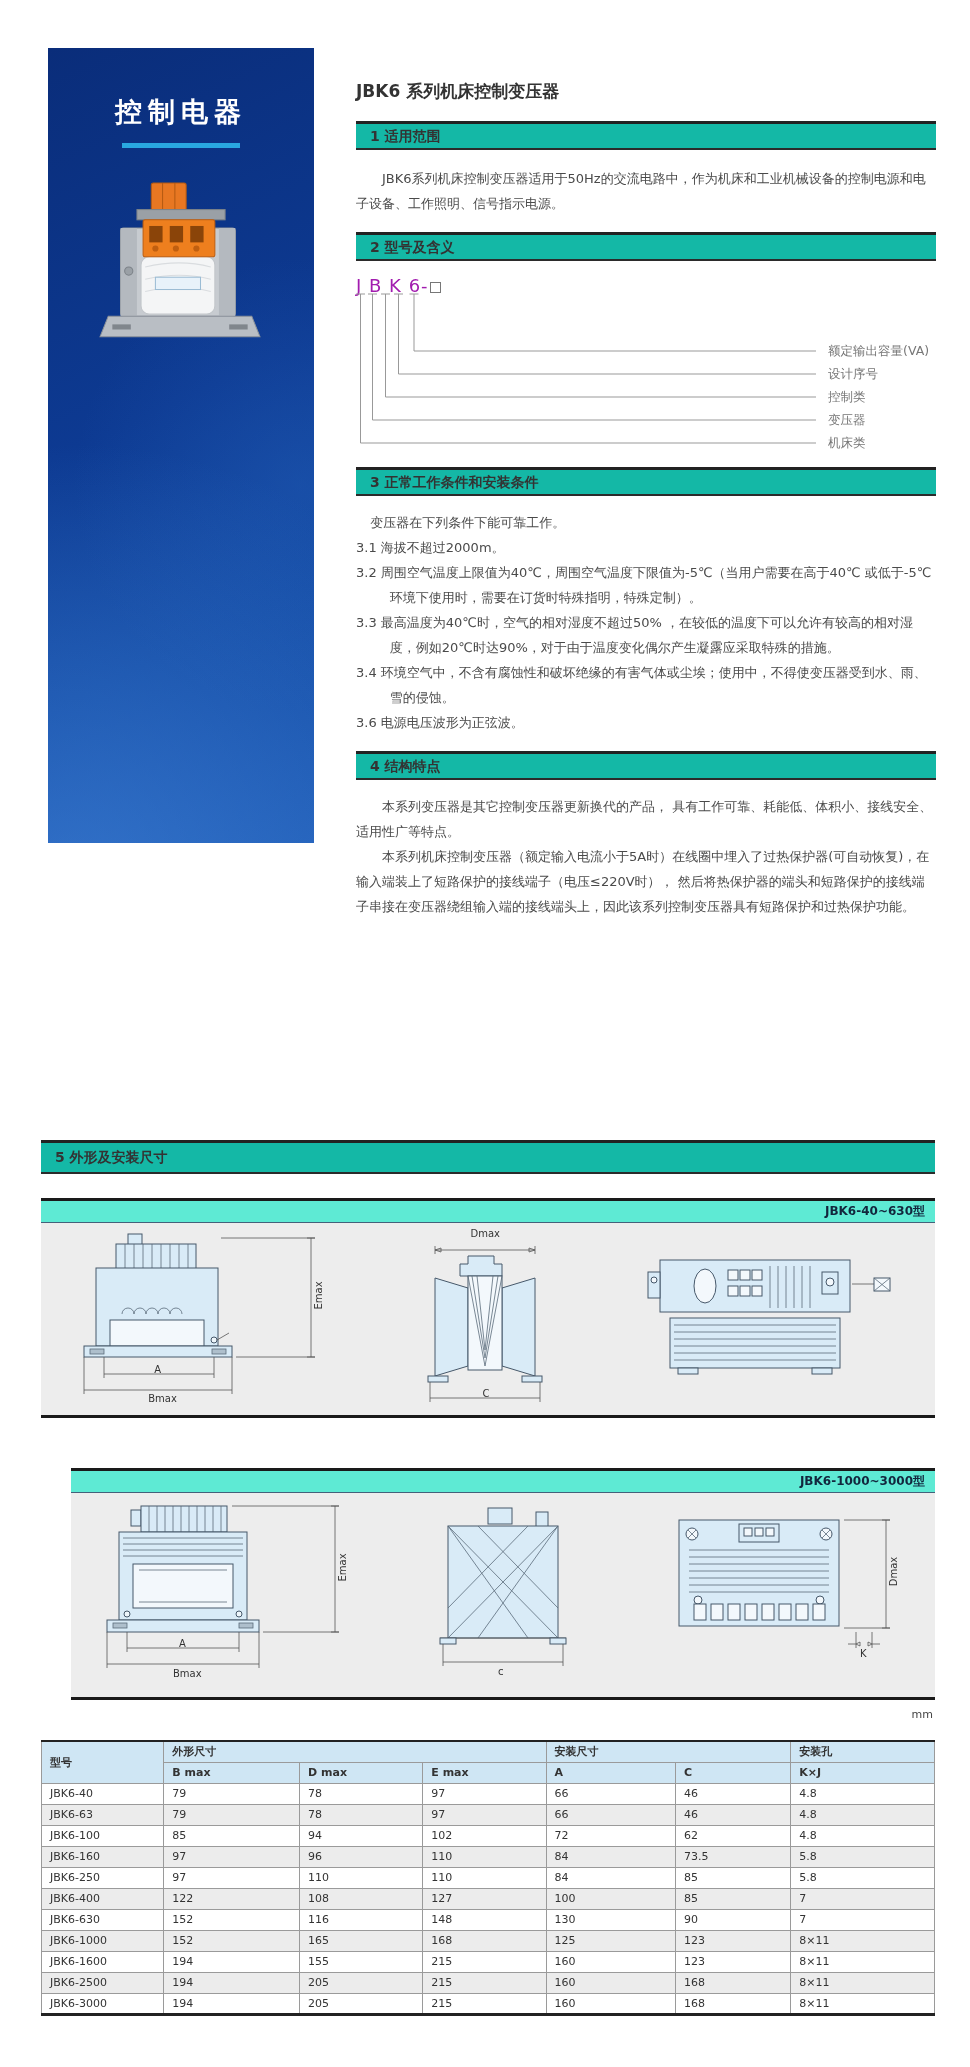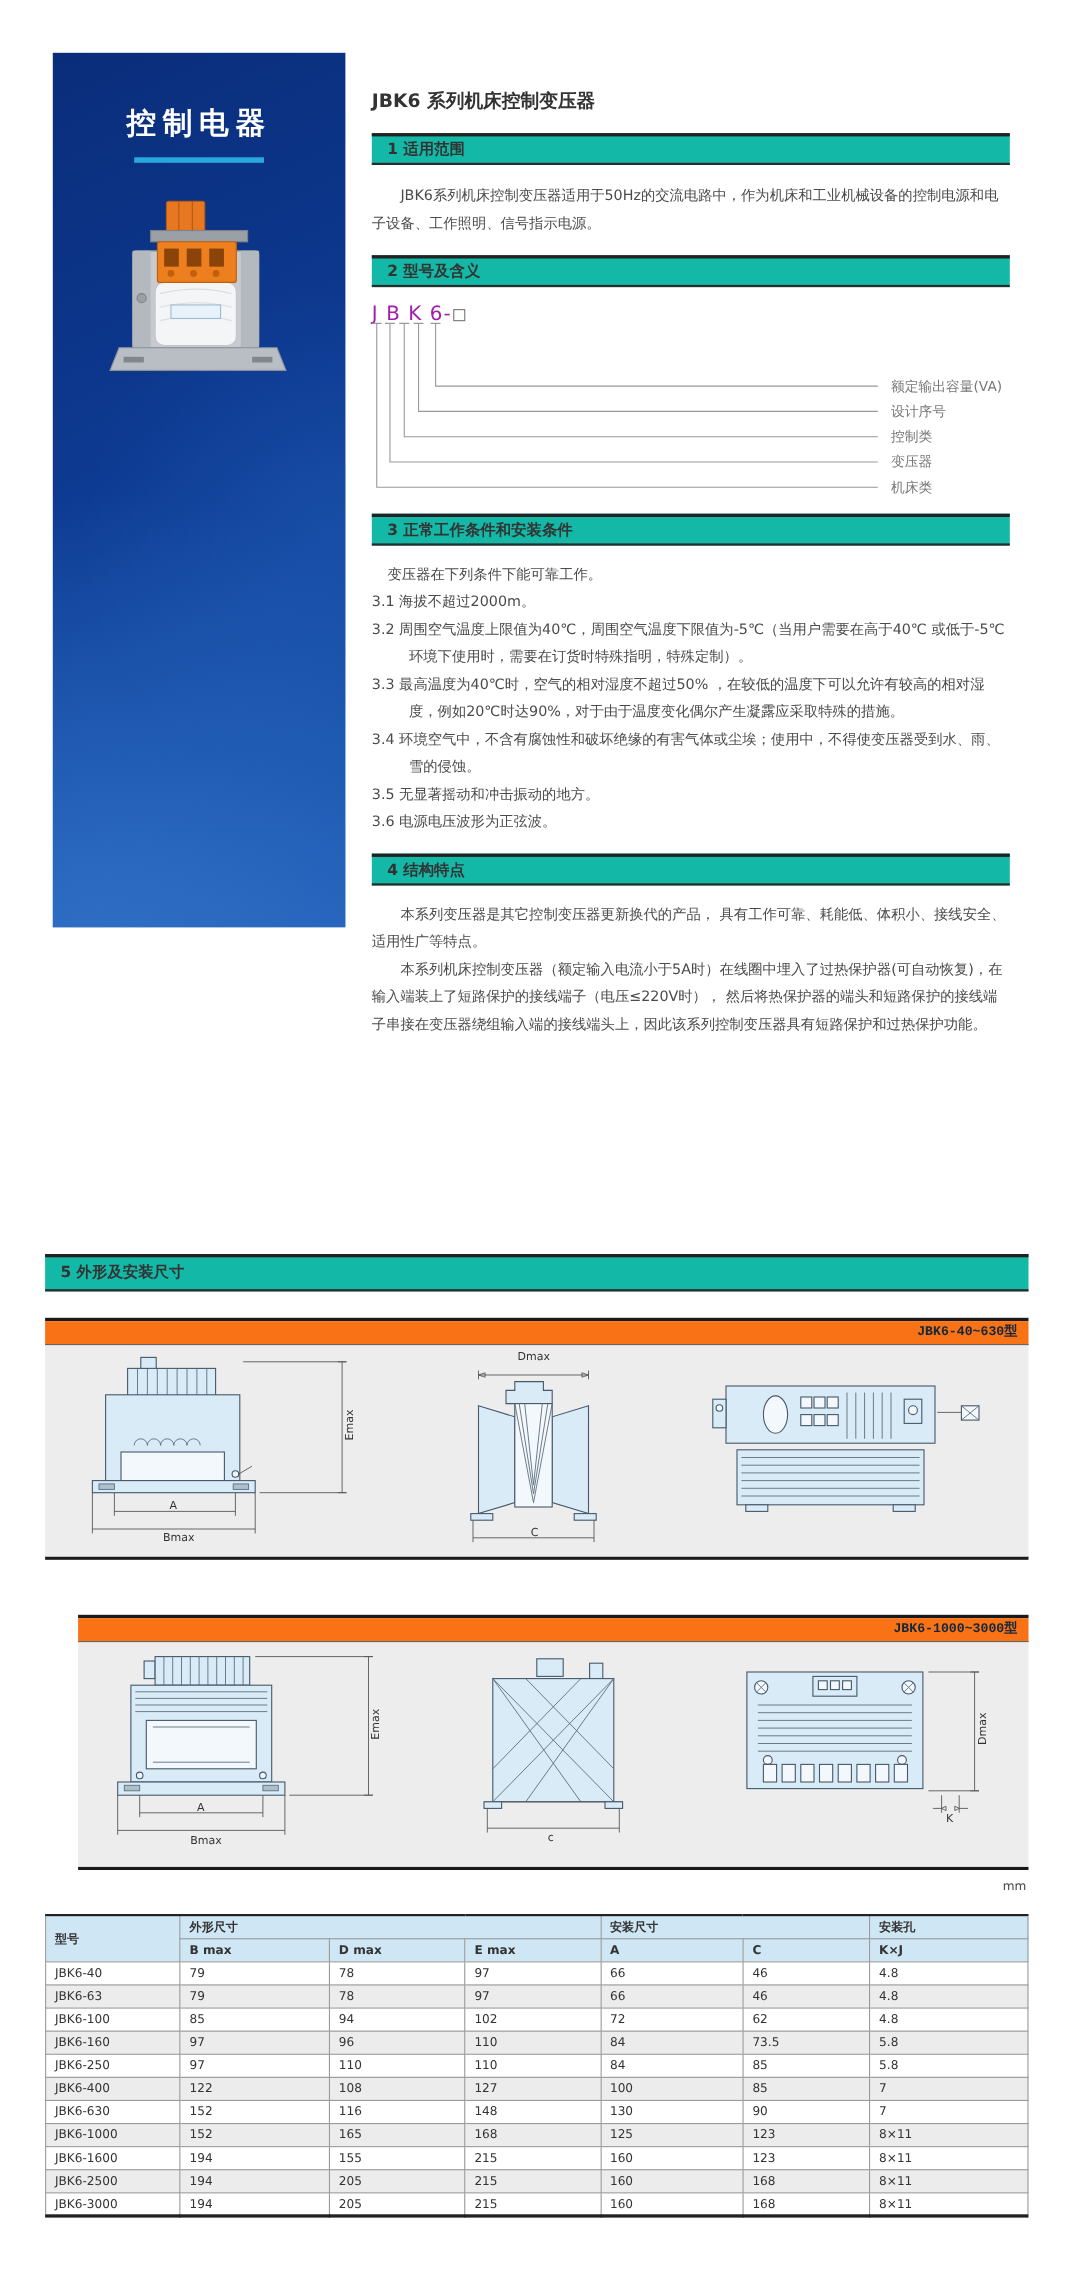--- a/index.html
+++ b/index.html
@@ -13,21 +13,21 @@
     background:
       radial-gradient(circle at 12% 108%, rgba(72,140,225,.55), rgba(72,140,225,0) 52%),
       radial-gradient(circle at 95% 55%, rgba(40,100,190,.35), rgba(40,100,190,0) 45%),
       linear-gradient(155deg,#0a2d7a 0%, #0d3a92 45%, #1249a2 72%, #1c58b2 100%);
   }
   .sidebar-title { margin-top:46px; text-align:center; color:#fff; font-size:27px; font-weight:bold; letter-spacing:6px; }
   .sidebar-underline { width:118px; height:5px; background:#29a8e0; margin:13px auto 0; }
   .product-photo { position:absolute; left:50px; top:132px; width:164px; height:176px; }
 
   
-  .col { position:absolute; left:338px; top:80px; width:580px; color:#4a4a4a; font-size:13px; }
+  .col { position:absolute; left:356px; top:80px; width:580px; color:#4a4a4a; font-size:13px; }
   .page-title { font-size:17px; font-weight:bold; color:#333; margin-bottom:18px; }
 
   .sec-bar {
     background:#14b8a6; border-top:3px solid #222; border-bottom:2px solid #2b2b2b;
     height:29px; line-height:24px; font-size:14px; font-weight:bold; color:#333; padding-left:14px;
   }
   .mt { margin-top:16px; }
   .p-indent { text-indent:2em; line-height:25px; }
   .s3-intro { margin-top:14px; padding-left:1.1em; line-height:25px; }
   .s3-item { line-height:25px; padding-left:2.6em; text-indent:-2.6em; }
@@ -42,22 +42,22 @@
   .model-label { position:absolute; left:472px; font-size:12.5px; color:#777; white-space:nowrap; }
 
   
   .section5 { position:absolute; left:41px; top:1140px; width:894px; color:#4a4a4a; font-size:13px; }
   .sec-bar.big { height:34px; line-height:28px; }
 
   .panel { border-top:3px solid #1a1a1a; border-bottom:3px solid #1a1a1a; }
   .panel1 { margin-top:24px; }
   .panel2 { margin-top:50px;margin-left:30px; }
   .panel-header {
-    background:#f97316; border-bottom:1px solid #44617a; height:22px; line-height:21px;
-    text-align:right; padding-right:10px; font-size:12px; font-weight:bold; color:#12263d;font-family:Liberation Mono, monospace;
+    background:#5eead4; border-bottom:1px solid #44617a; height:22px; line-height:21px;
+    text-align:right; padding-right:10px; font-size:12px; font-weight:bold; color:#12263d;
   }
   .panel-body { background:#ededed; display:flex; justify-content:space-around; align-items:center; padding:4px 8px; }
   .panel1 .panel-body { height:192px; }
   .panel2 .panel-body { height:204px; }
   .drawing { position:relative; }
   .drawing svg { display:block; }
   .dim { position:absolute; font-size:10px; color:#333; white-space:nowrap; }
   .dim.rot { transform:rotate(-90deg); }
   .tech { stroke:#46586a; fill:#d9ebf7; stroke-width:1; }
   .techline { stroke:#5b6b7a; fill:none; stroke-width:.8; }
@@ -131,21 +131,20 @@
       <span class="model-label" style="top:160px">机床类</span>
     </div>
 
     <div class="sec-bar">3 正常工作条件和安装条件</div>
     <p class="s3-intro">变压器在下列条件下能可靠工作。</p>
     <div class="s3-items">
       <div class="s3-item">3.1 海拔不超过2000m。</div>
       <div class="s3-item">3.2 周围空气温度上限值为40℃，周围空气温度下限值为-5℃（当用户需要在高于40℃ 或低于-5℃ 环境下使用时，需要在订货时特殊指明，特殊定制）。</div>
       <div class="s3-item">3.3 最高温度为40℃时，空气的相对湿度不超过50% ，在较低的温度下可以允许有较高的相对湿度，例如20℃时达90%，对于由于温度变化偶尔产生凝露应采取特殊的措施。</div>
       <div class="s3-item">3.4 环境空气中，不含有腐蚀性和破坏绝缘的有害气体或尘埃；使用中，不得使变压器受到水、雨、雪的侵蚀。</div>
-      <div class="s3-item">3.5 无显著摇动和冲击振动的地方。</div>
       <div class="s3-item">3.6 电源电压波形为正弦波。</div>
     </div>
 
     <div class="sec-bar mt">4 结构特点</div>
     <div class="s4">
       <p>本系列变压器是其它控制变压器更新换代的产品， 具有工作可靠、耗能低、体积小、接线安全、适用性广等特点。</p>
       <p>本系列机床控制变压器（额定输入电流小于5A时）在线圈中埋入了过热保护器(可自动恢复)，在输入端装上了短路保护的接线端子（电压≤220V时）， 然后将热保护器的端头和短路保护的接线端子串接在变压器绕组输入端的接线端头上，因此该系列控制变压器具有短路保护和过热保护功能。</p>
     </div>
   </div>
 

